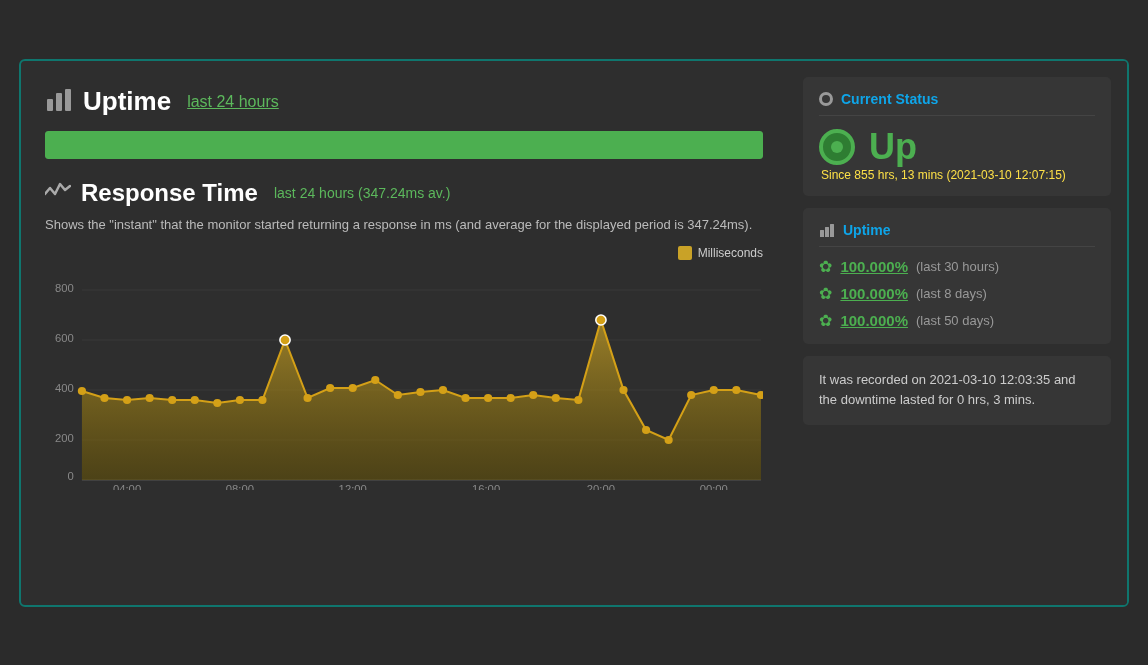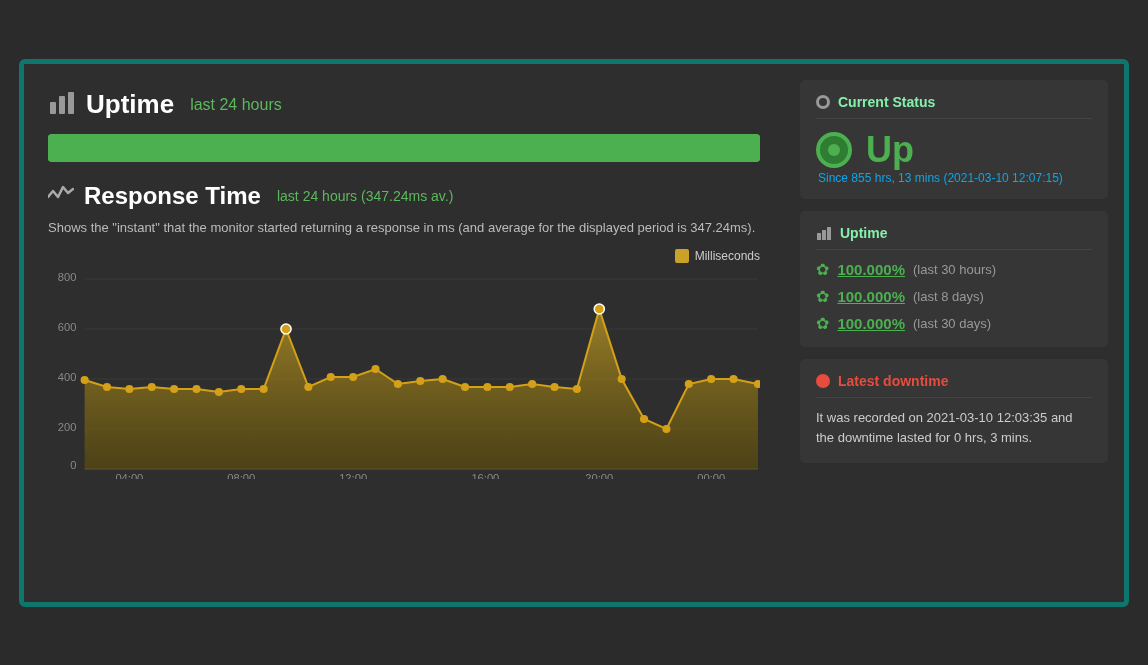--- a/index.html
+++ b/index.html
@@ -9,21 +9,21 @@
       color: #ccc;
       width: 1148px;
       height: 665px;
       overflow: hidden;
       display: flex;
       align-items: center;
       justify-content: center;
     }
     .container {
       background: #2e2e2e;
-      border: 5px solid #0f766e;
+      border: 2px solid #0f766e;
       border-radius: 6px;
       width: 1110px;
       height: 548px;
       display: flex;
       flex-direction: row;
       overflow: hidden;
       justify-content: center;
     }
     
     .left-panel {
@@ -47,20 +47,21 @@
     .uptime-title {
       font-size: 26px;
       font-weight: 700;
       color: #fff;
     }
     .uptime-subtitle {
       font-size: 16px;
       color: #5cb85c;
       font-weight: 400;
       margin-left: 6px;
+      text-decoration: underline;
     }
     .uptime-bar-container {
       width: 100%;
       height: 28px;
       background: #444;
       border-radius: 3px;
       margin-bottom: 20px;
       overflow: hidden;
     }
     .uptime-bar-fill {
@@ -99,21 +100,21 @@
     
     .chart-wrapper {
       flex: 1;
       position: relative;
     }
     .chart-legend {
       display: flex;
       justify-content: flex-end;
       align-items: center;
       gap: 6px;
-      margin-bottom: 6px;
+      margin-bottom: 20px;
       font-size: 12px;
       color: #ccc;
     }
     .legend-color {
       width: 14px;
       height: 14px;
       background: #c9a227;
       border-radius: 2px;
       display: inline-block;
     }
@@ -135,21 +136,21 @@
       background: #363636;
       border-radius: 5px;
       padding: 14px 16px;
     }
     .card-header {
       display: flex;
       align-items: center;
       gap: 8px;
       margin-bottom: 10px;
       font-size: 14px;
-      color: #86efac;
+      color: #0ea5e9;
       font-weight: 600;
       border-bottom: 1px solid #444;
       padding-bottom: 8px;
     }
     .dot-icon {
       width: 14px;
       height: 14px;
       border-radius: 50%;
       border: 3px solid #ccc;
       display: inline-block;
@@ -180,21 +181,21 @@
       border-radius: 50%;
       background: #4caf50;
     }
     .status-up-text {
       font-size: 36px;
       font-weight: 700;
       color: #4caf50;
     }
     .status-since {
       font-size: 12px;
-      color: #0ea5e9;
+      color: #fde047;
       margin-left: 2px;
     }
 
     
     .uptime-stat-row {
       display: flex;
       align-items: center;
       gap: 8px;
       margin-bottom: 8px;
       font-size: 14px;
@@ -368,25 +369,21 @@
         <span class="stat-period">(last 30 hours)</span>
       </div>
       <div class="uptime-stat-row">
         <span class="star-icon">✿</span>
         <span class="stat-pct">100.000%</span>
         <span class="stat-period">(last 8 days)</span>
       </div>
       <div class="uptime-stat-row">
         <span class="star-icon">✿</span>
         <span class="stat-pct">100.000%</span>
-        <span class="stat-period">(last 30 days)</span>
+        <span class="stat-period">(last 50 days)</span>
       </div>
     </div>
 
     <div class="card">
-      <div class="card-header downtime-header">
-        <span class="dot-icon red"></span>
-        <span>Latest downtime</span>
-      </div>
       <p class="downtime-text">It was recorded on 2021-03-10 12:03:35 and the downtime lasted for 0 hrs, 3 mins.</p>
     </div>
   </div>
 </div>
 
 </body></html>

